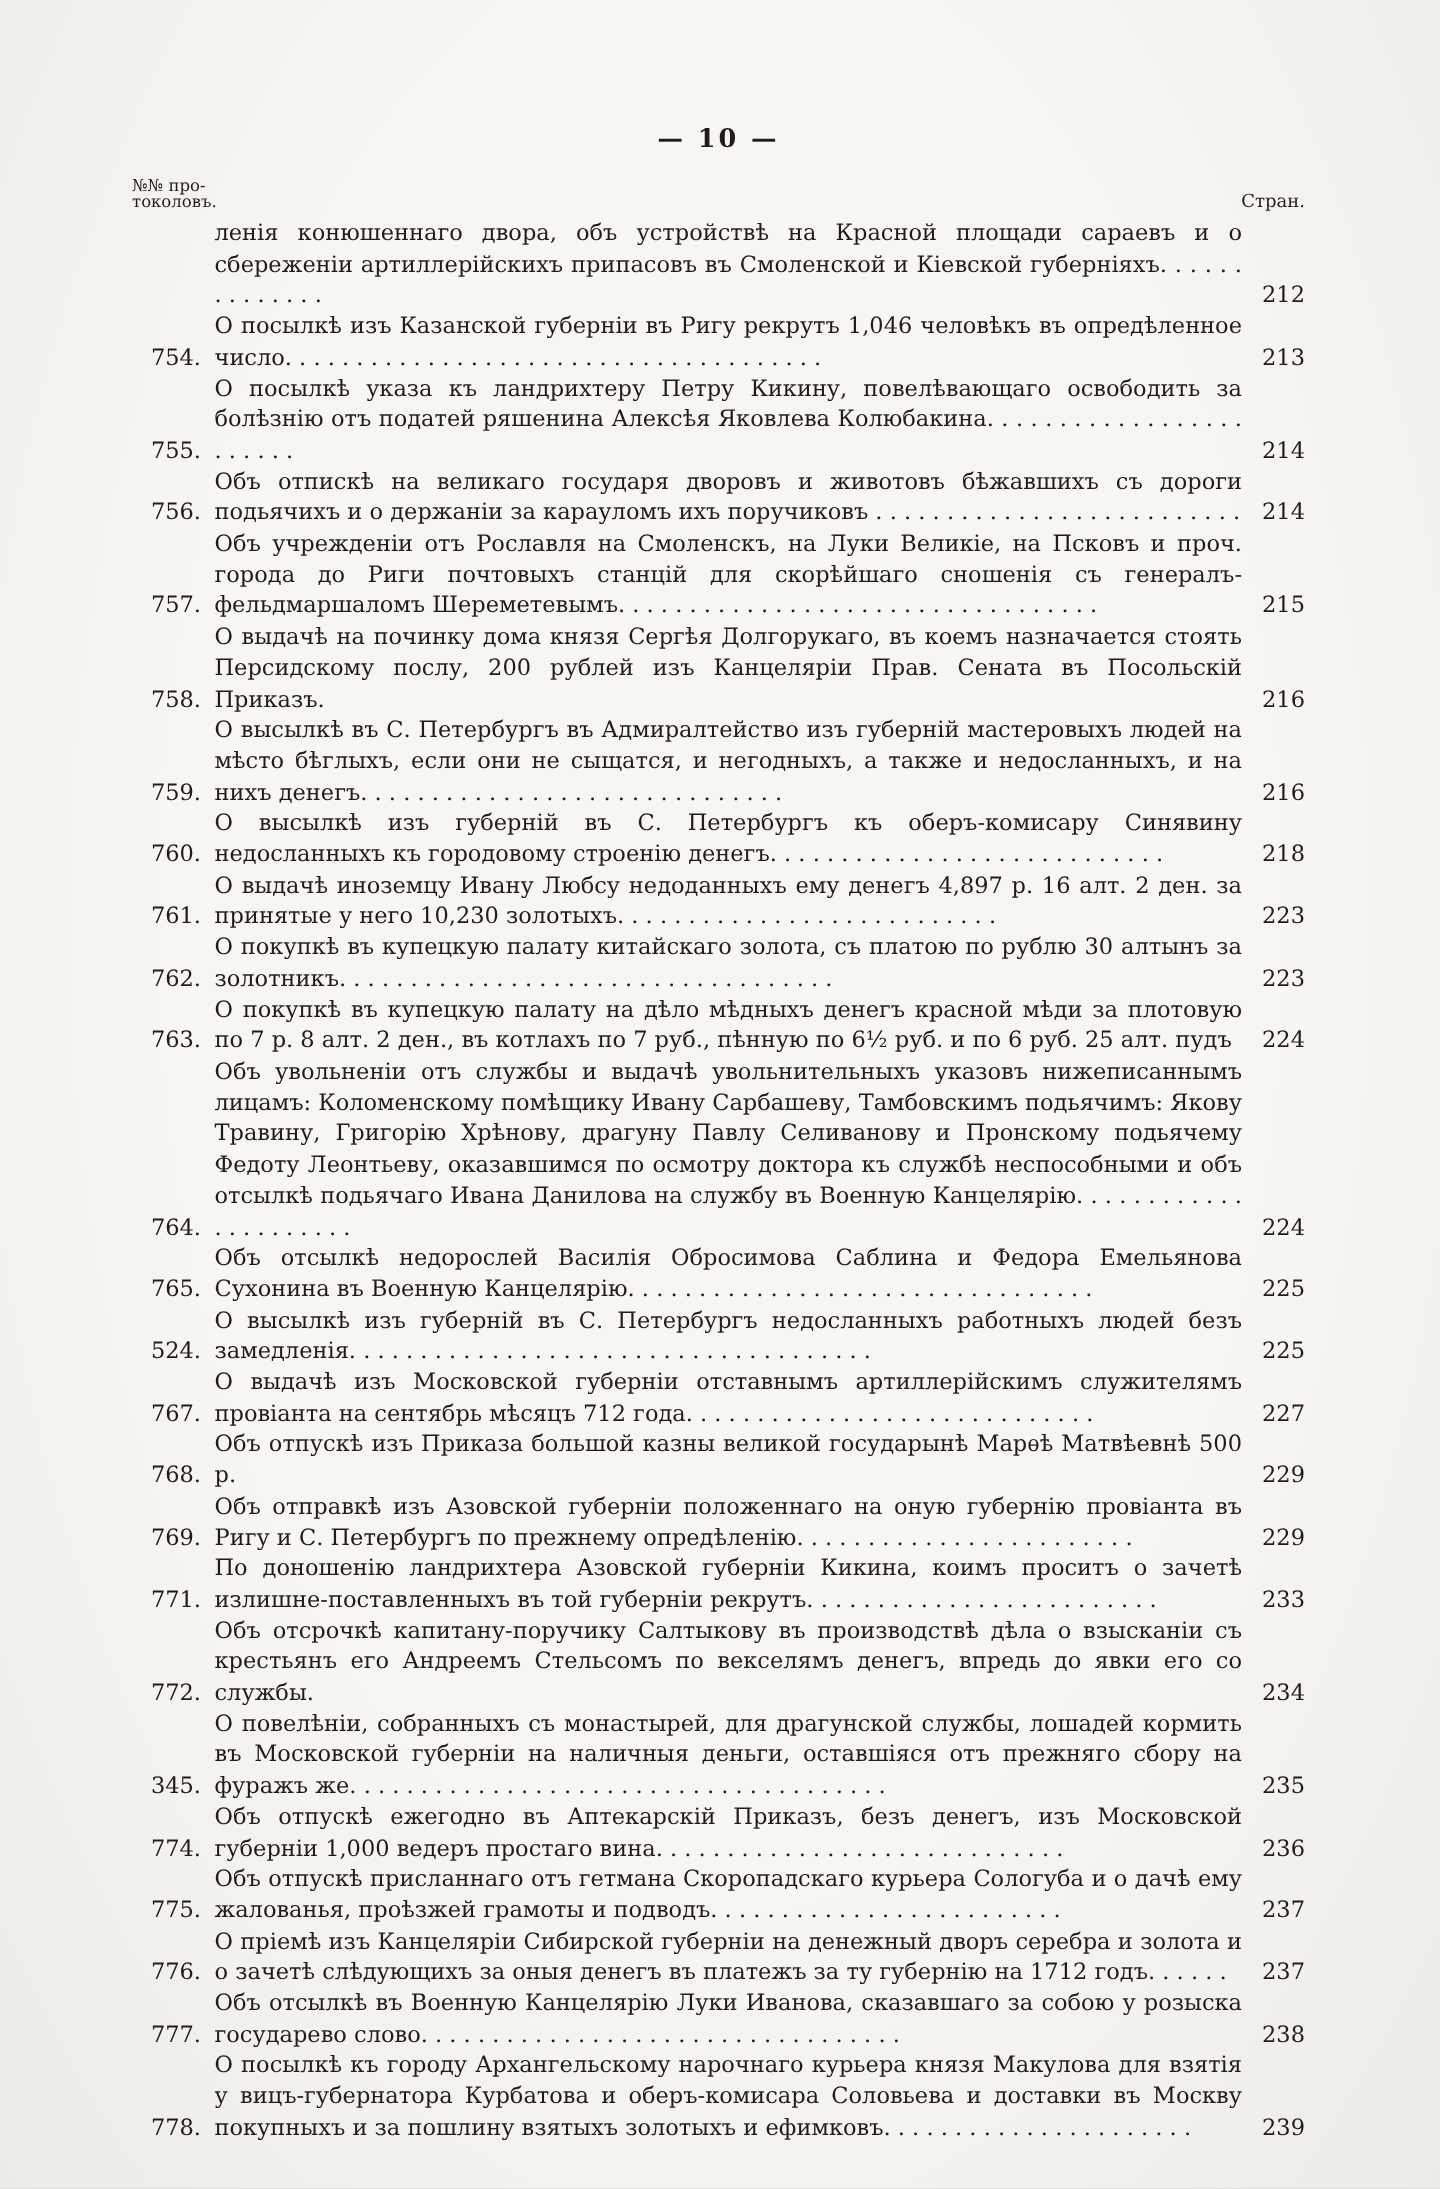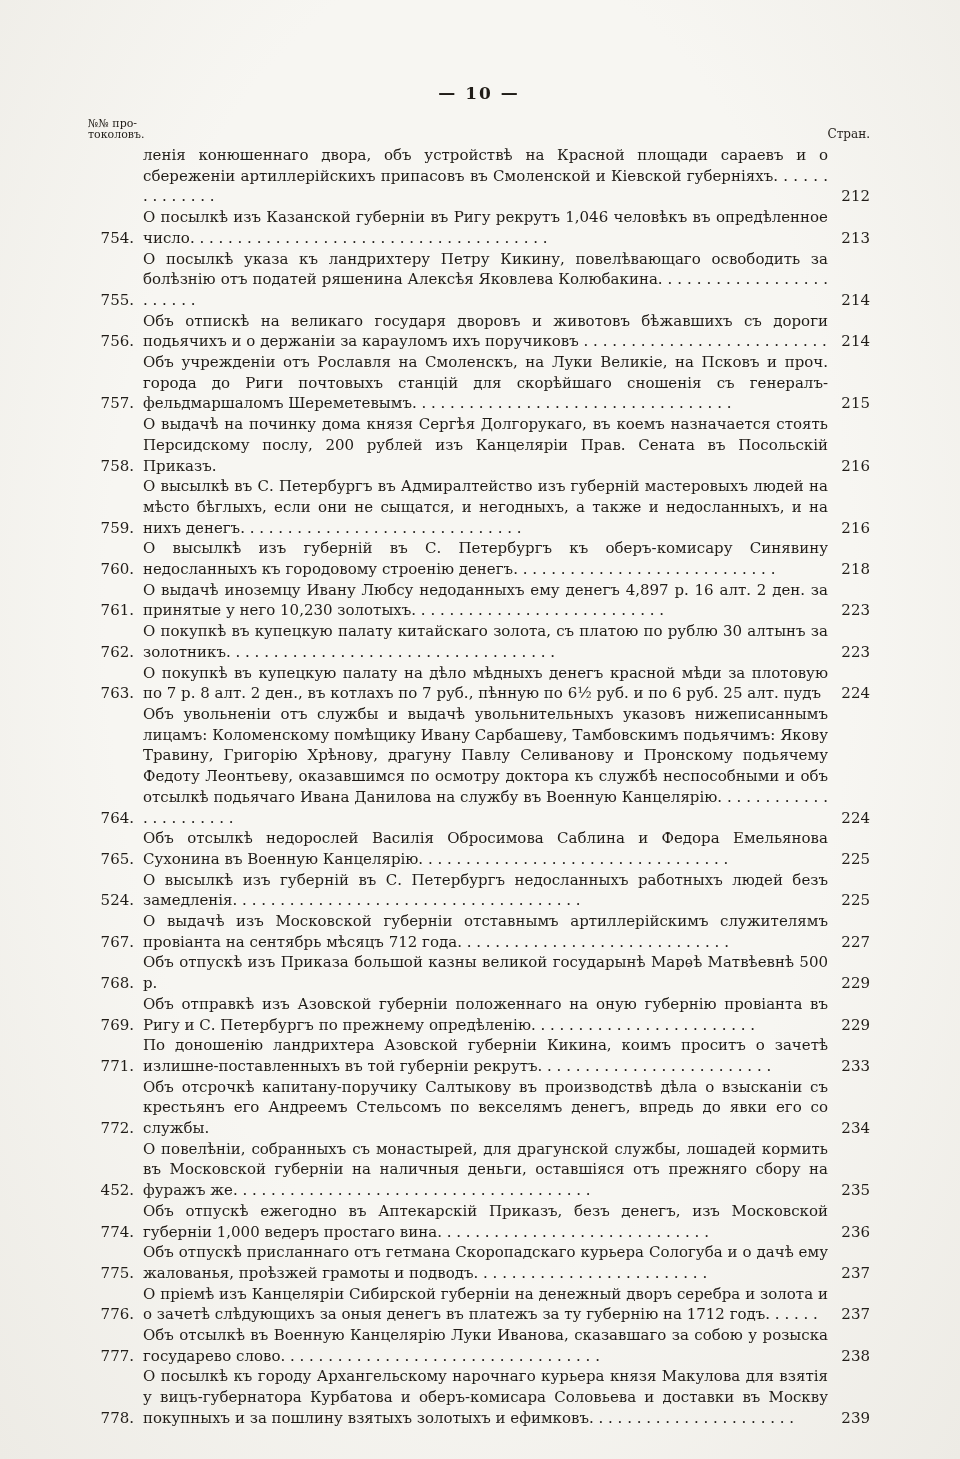--- a/index.html
+++ b/index.html
@@ -176,21 +176,21 @@
         <div class="num">771.</div>
         <div class="text">По доношенію ландрихтера Азовской губерніи Кикина, коимъ проситъ о зачетѣ излишне-поставленныхъ въ той губерніи рекрутъ. . . . . . . . . . . . . . . . . . . . . . . . .</div>
         <div class="pg">233</div>
       </div>
         <div class="entry">
         <div class="num">772.</div>
         <div class="text">Объ отсрочкѣ капитану-поручику Салтыкову въ производствѣ дѣла о взысканіи съ крестьянъ его Андреемъ Стельсомъ по векселямъ денегъ, впредь до явки его со службы.</div>
         <div class="pg">234</div>
       </div>
         <div class="entry">
-        <div class="num">452.</div>
+        <div class="num">345.</div>
         <div class="text">О повелѣніи, собранныхъ съ монастырей, для драгунской службы, лошадей кормить въ Московской губерніи на наличныя деньги, оставшіяся отъ прежняго сбору на фуражъ же. . . . . . . . . . . . . . . . . . . . . . . . . . . . . . . . . . . . . .</div>
         <div class="pg">235</div>
       </div>
         <div class="entry">
         <div class="num">774.</div>
         <div class="text">Объ отпускѣ ежегодно въ Аптекарскій Приказъ, безъ денегъ, изъ Московской губерніи 1,000 ведеръ простаго вина. . . . . . . . . . . . . . . . . . . . . . . . . . . . .</div>
         <div class="pg">236</div>
       </div>
         <div class="entry">
         <div class="num">775.</div>

